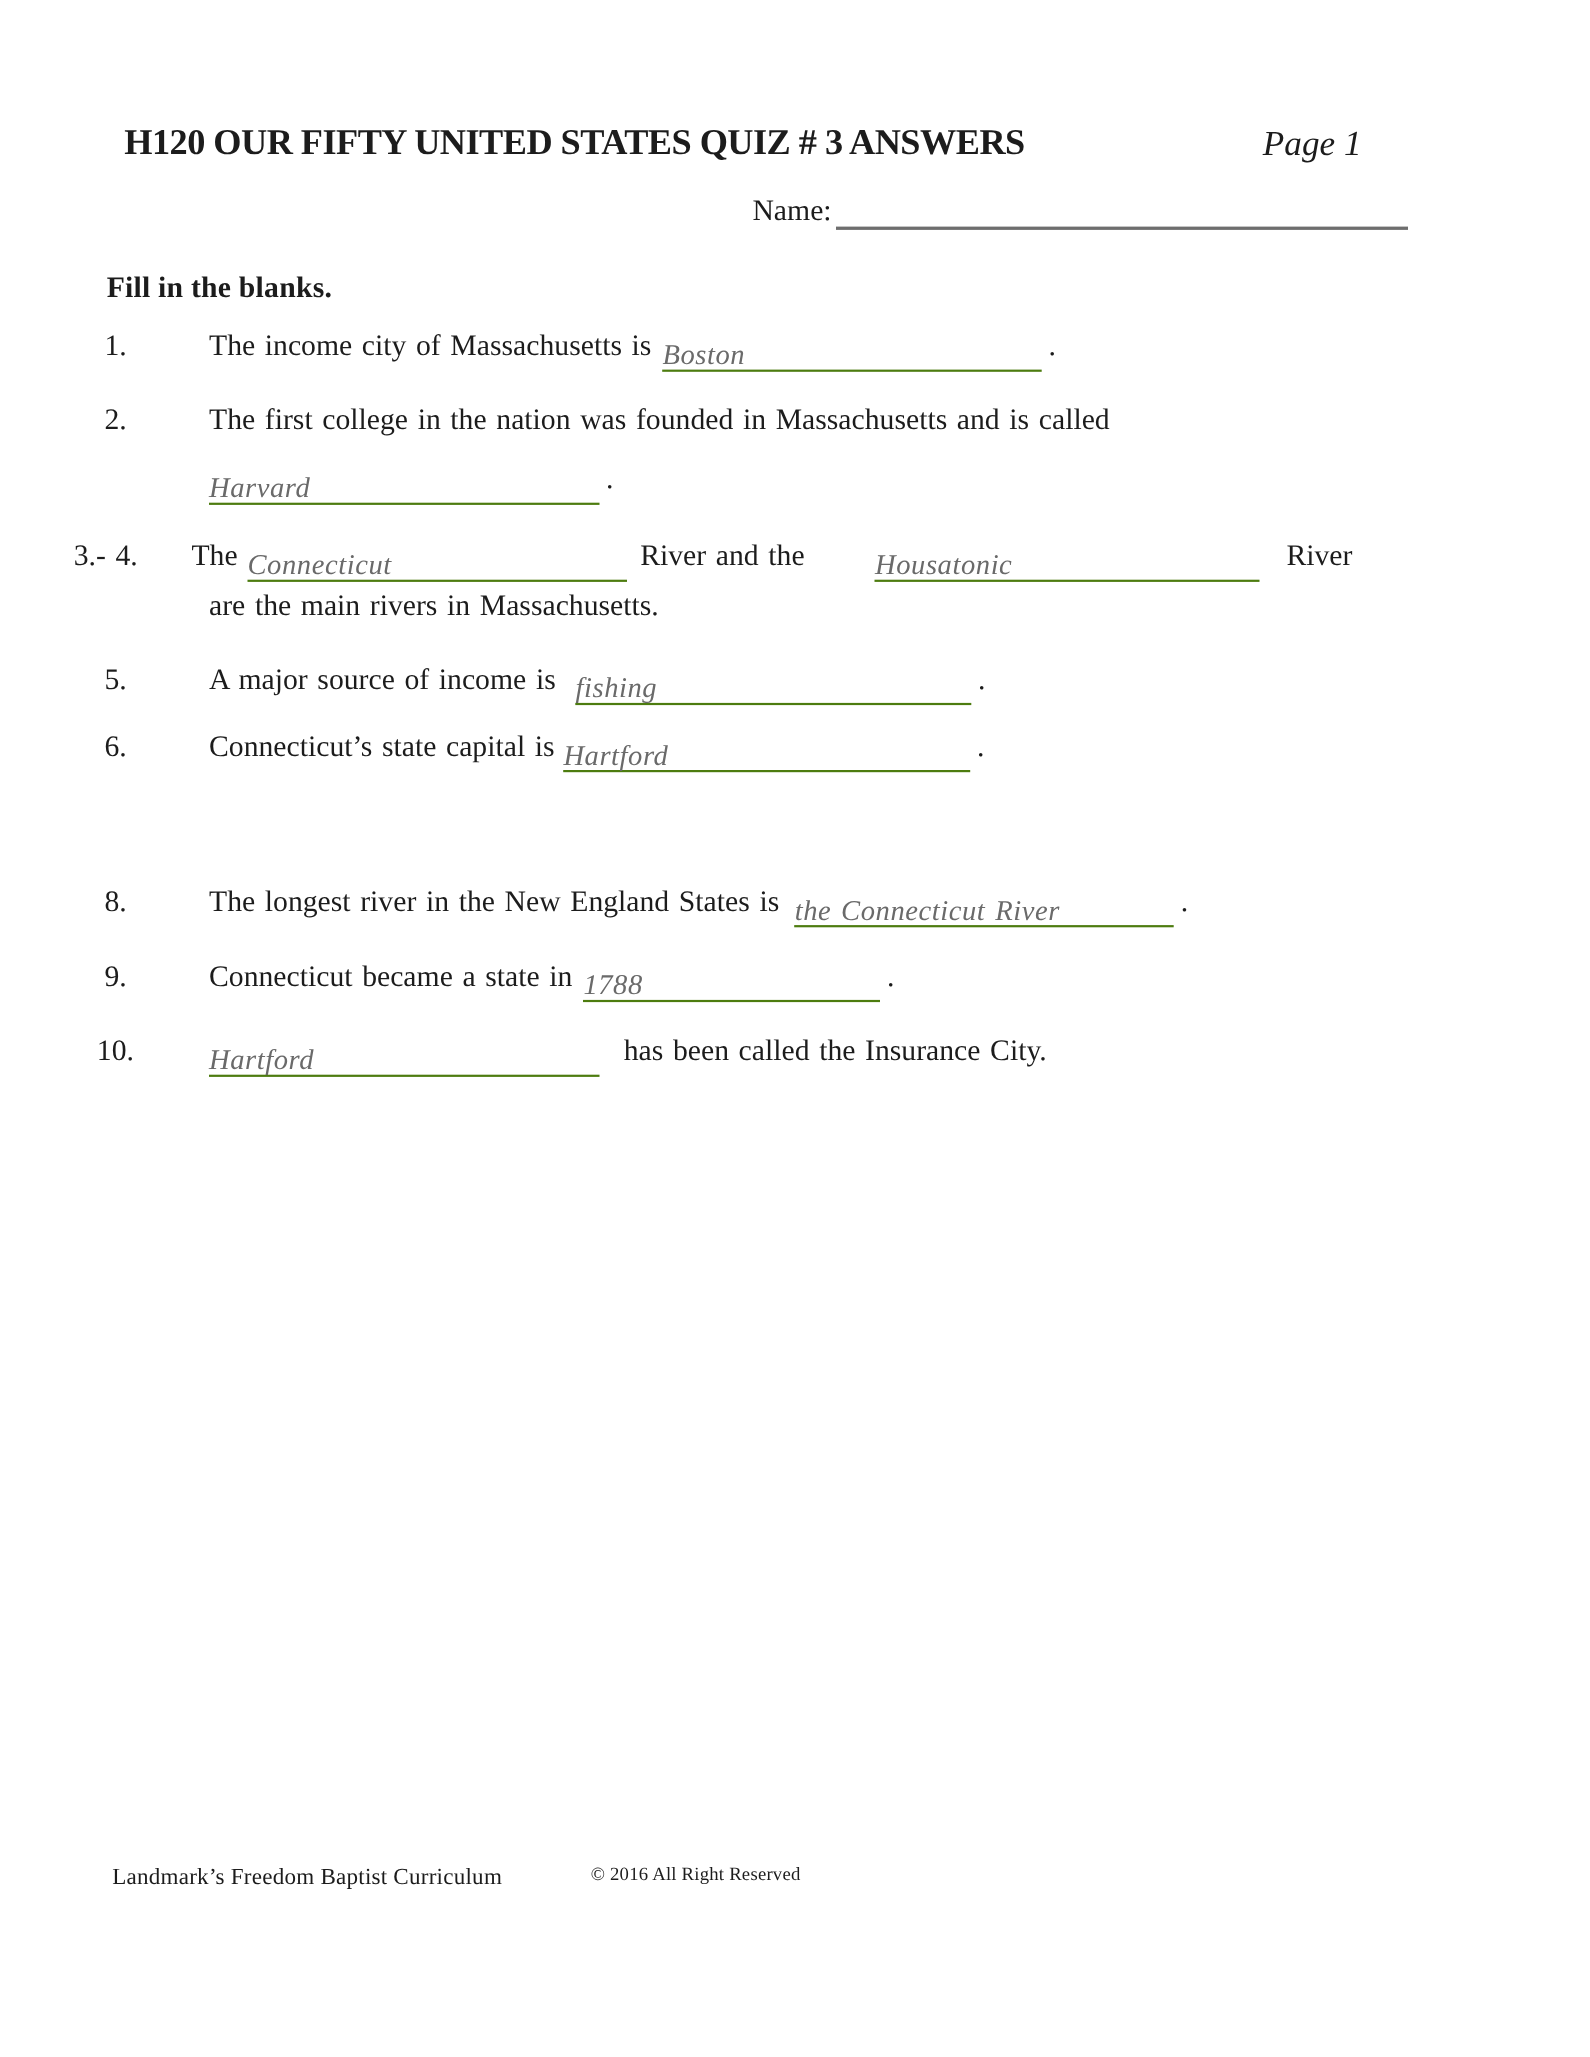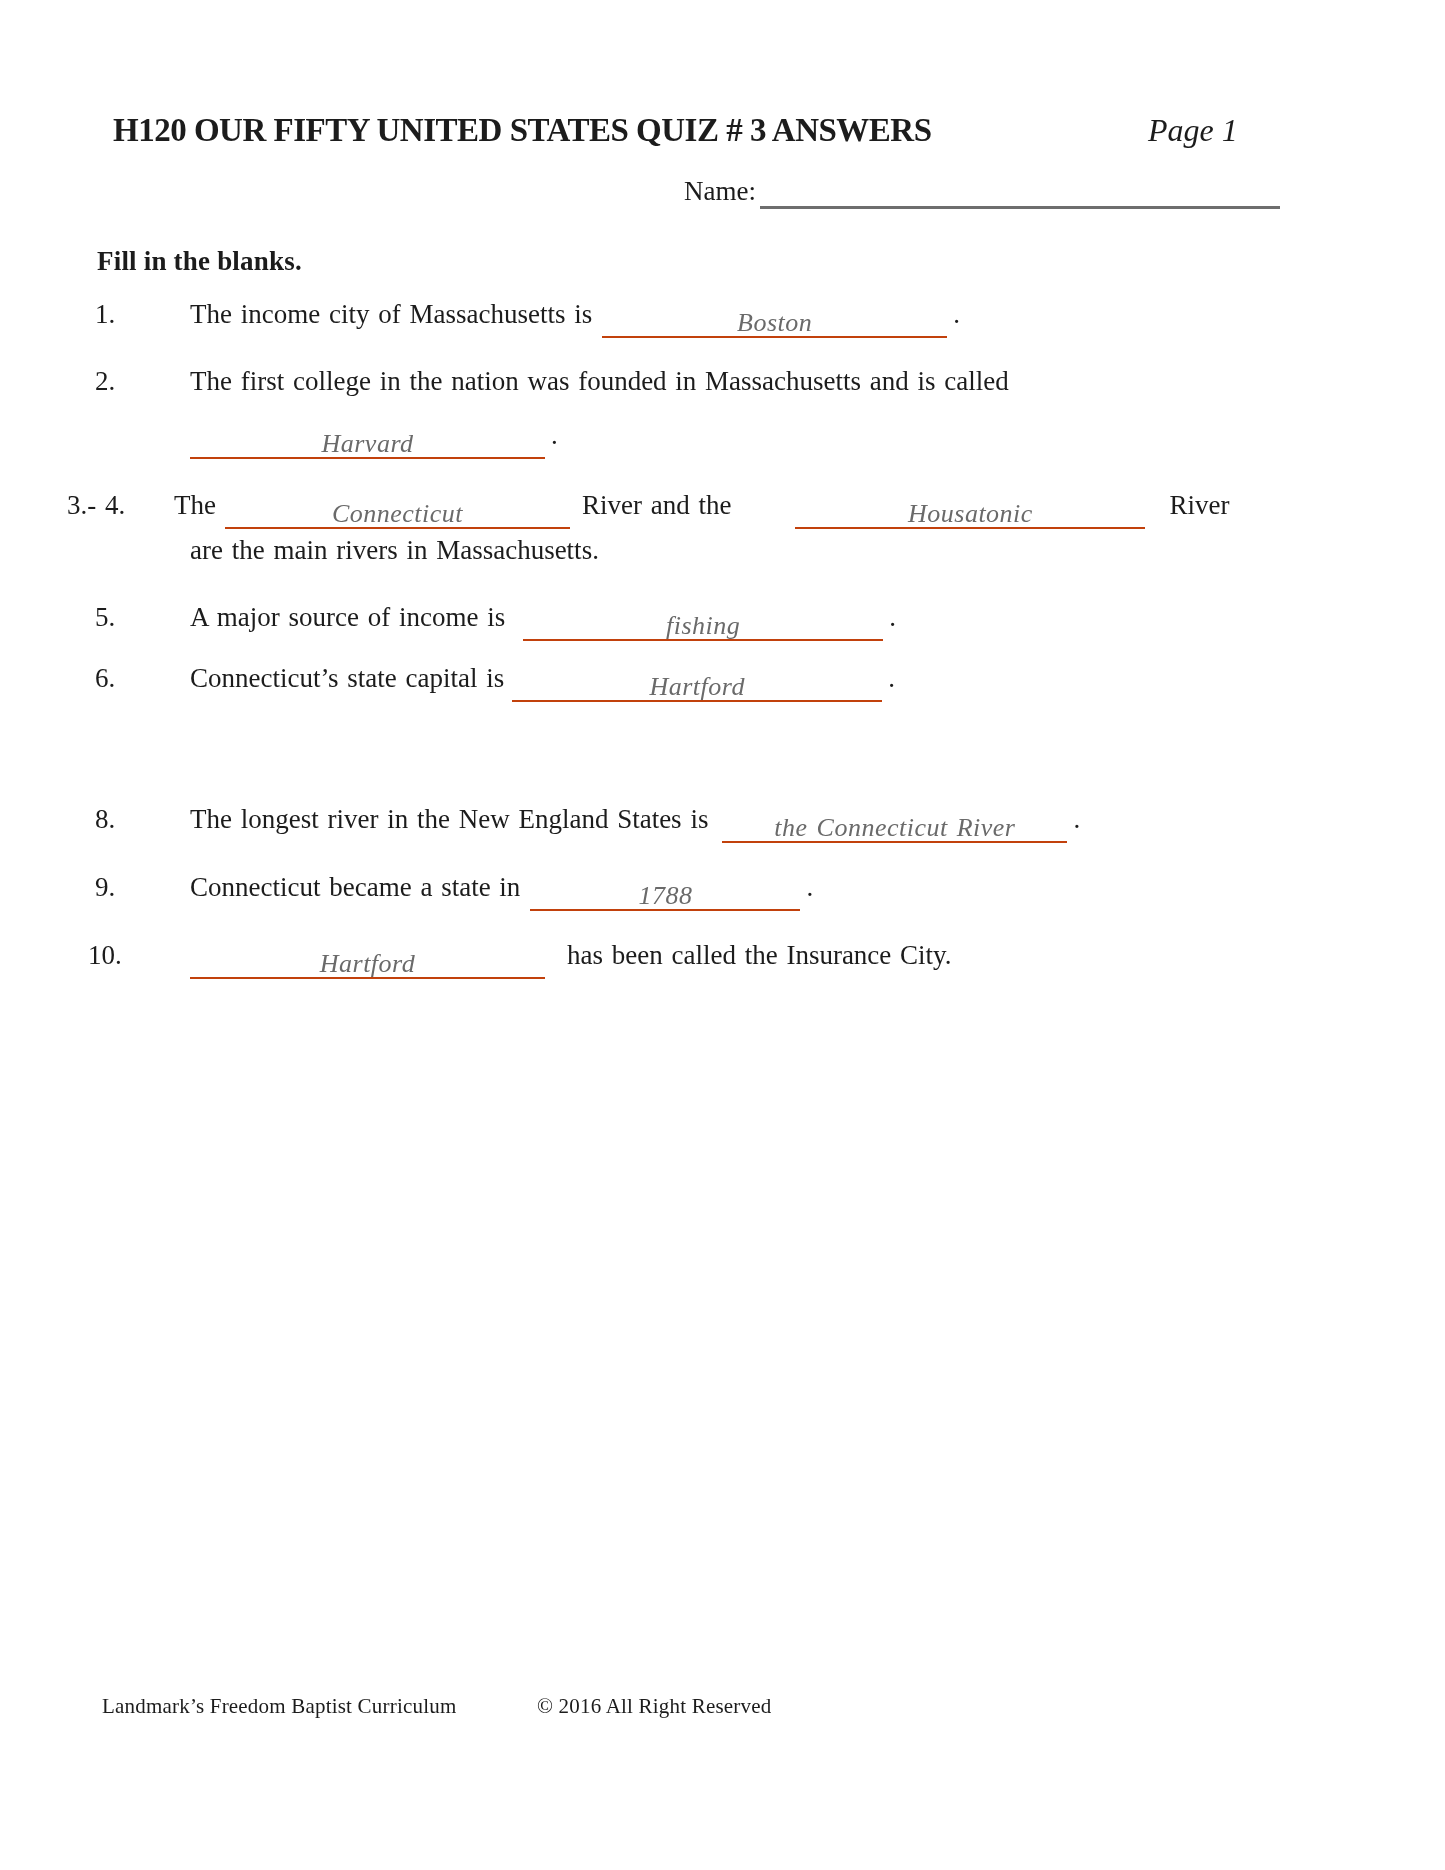--- a/index.html
+++ b/index.html
@@ -40,40 +40,40 @@
     font-size:27px;line-height:34px;word-spacing:2px;
     white-space:nowrap;
   }
   .qnum{display:inline-block;width:95px;vertical-align:baseline;}
   .qnum.wide{width:107px;}
   .qnum.w10{width:102px;}
   .qtext{vertical-align:baseline;}
   .blank{
     display:inline-block;
     height:34px;line-height:40px;
-    border-bottom:2px solid #c2410c;
+    border-bottom:2px solid #4d7c0f;
     vertical-align:-8px;
-    text-align:center;
+    text-align:left;
     margin:0 4px;
   }
   .answer{
     font-style:italic;
     color:#6a6a6a;
     font-size:26px;
     letter-spacing:0.5px;
   }
   .dot{margin-left:2px;}
   .cont{left:190px;}
   .footer-left{
     position:absolute;left:102px;top:1694px;
     font-size:21px;letter-spacing:0.2px;
   }
   .footer-right{
     position:absolute;left:537px;top:1694px;
-    font-size:21px;letter-spacing:0.2px;
+    font-size:17px;letter-spacing:0.2px;
   }
 </style>
 </head>
 <body>
 
 <div class="page">
 
   <div class="title">H120 OUR FIFTY UNITED STATES QUIZ # 3 ANSWERS</div>
   <div class="page-num">Page 1</div>
 

